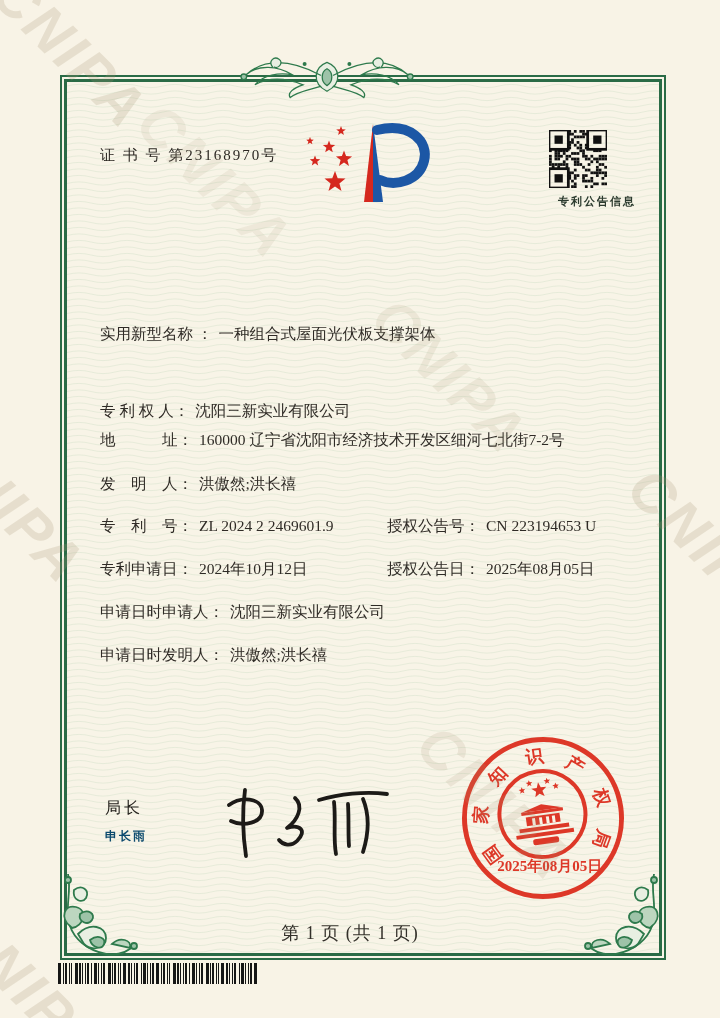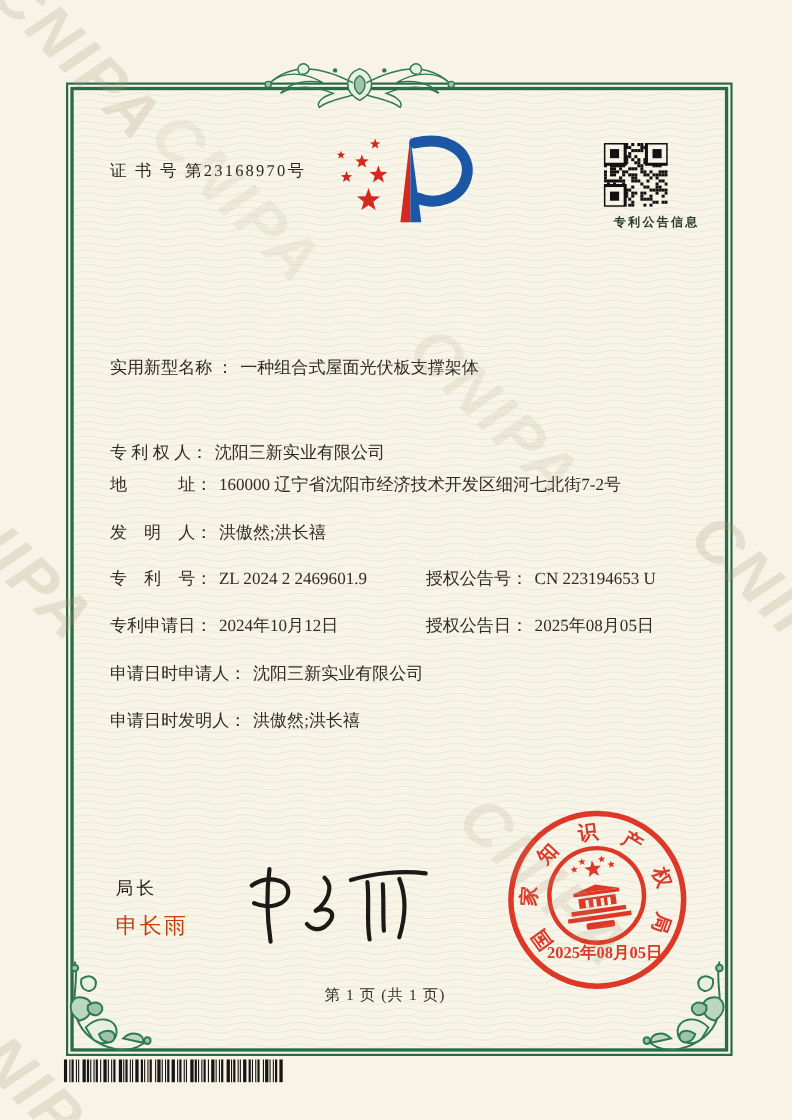--- a/index.html
+++ b/index.html
@@ -46,39 +46,39 @@
   .row{position:absolute;left:0;white-space:nowrap;}
   .row .lab{display:inline-block;margin-top:24px;}
   .row .val{display:inline-block;margin-left:6px;}
   .col2{position:absolute;left:287px;top:0;white-space:nowrap;}
   .statement{
     position:absolute;left:85px;top:692px;width:556px;
     font-size:13.5px;line-height:26px;letter-spacing:1.2px;
     text-indent:2em;text-align:justify;color:#26221d;
   }
   .signer-title{position:absolute;left:105px;top:798px;font-size:16px;letter-spacing:3px;font-weight:normal;color:#1e1b17;}
-  .signer-name{position:absolute;left:105px;top:828px;font-size:20px;letter-spacing:2px;font-weight:normal;color:#c2410c;}
+  .signer-name{position:absolute;left:105px;top:828px;font-size:12px;letter-spacing:2px;font-weight:bold;color:#0c4a6e;}
   .sig{position:absolute;left:215px;top:778px;width:190px;height:84px;}
   
   .seal{
     position:absolute;left:462px;top:737px;width:162px;height:162px;z-index:5;
     transform:rotate(-8deg);opacity:0.93;
   }
   .seal-ring{position:absolute;inset:0;border:5px solid var(--seal-red,#dc2a1a);border-radius:50%;}
   .seal-char{
     position:absolute;font-size:18px;font-weight:bold;color:var(--seal-red,#dc2a1a);
     font-family:"Liberation Serif",serif;
   }
   .seal-emblem{position:absolute;left:34px;top:30px;width:94px;height:94px;}
   .seal-date{
     position:absolute;left:0;top:120px;width:162px;text-align:center;
     font-size:15px;font-weight:bold;color:var(--seal-red,#dc2a1a);transform:rotate(8deg);
   }
-  .footer-page{position:absolute;left:60px;top:896px;width:580px;text-align:center;
-    font-size:14px;letter-spacing:1px;color:#33302a;z-index:4;}
+  .footer-page{position:absolute;left:60px;top:921px;width:580px;text-align:center;
+    font-size:18px;letter-spacing:1px;color:#33302a;z-index:4;}
   .barcode{position:absolute;left:58px;top:963px;width:205px;height:21px;z-index:4;}
 </style>
 </head>
 <body>
 
 <div class="wm-layer">
   <div class="wm" style="left:70px;top:50px">CNIPA</div>
   <div class="wm" style="left:215px;top:180px;color:rgba(168,152,120,0.13)">CNIPA</div>
   <div class="wm" style="left:450px;top:375px;color:rgba(168,152,120,0.15)">CNIPA</div>
   <div class="wm" style="left:8px;top:505px">CNIPA</div>

